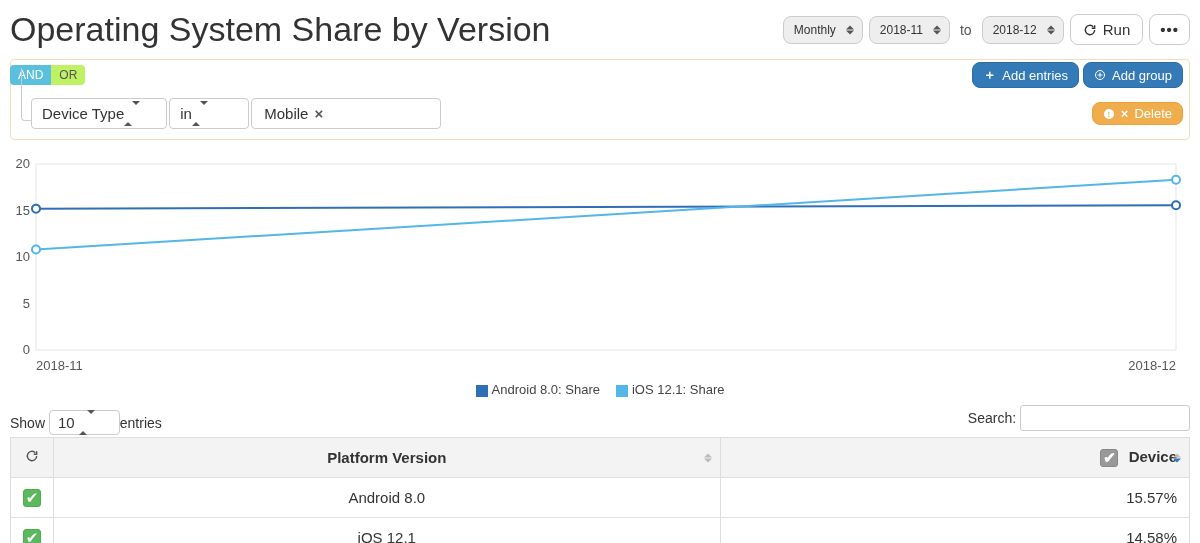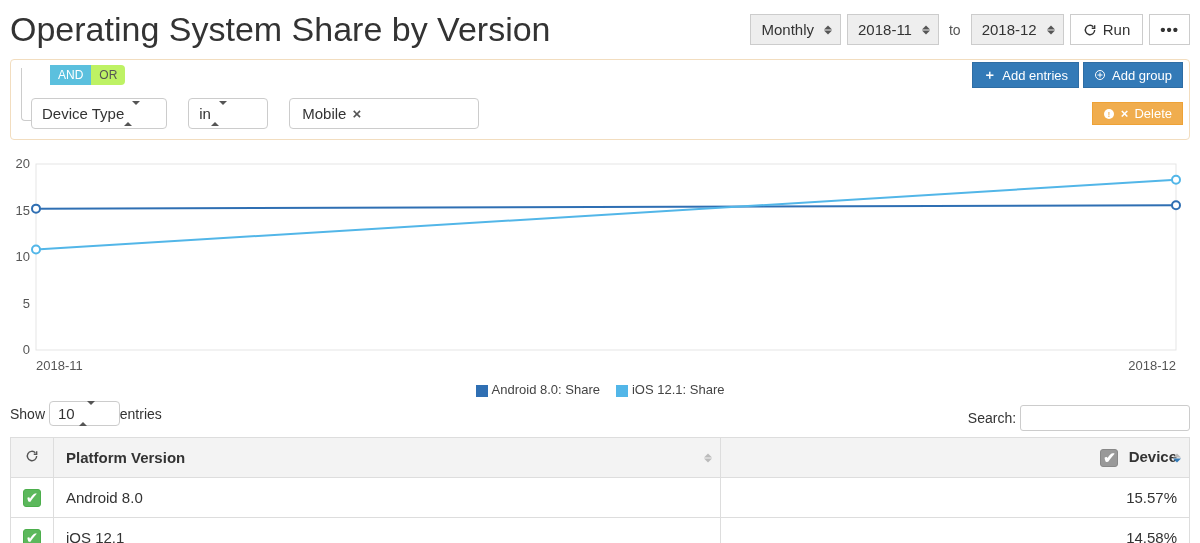--- a/index.html
+++ b/index.html
@@ -22,59 +22,59 @@
   h1 {
     font-weight: 300;
     font-size: 34px;
     margin: 0;
     color: #333;
   }
   .controls-right { display: flex; align-items: center; gap: 6px; }
   .select {
     background: #eee;
     border: 1px solid #ccc;
-    border-radius: 0;
+    border-radius: 8px;
     padding: 6px 26px 6px 10px;
-    font-size: 15px;
+    font-size: 12px;
     position: relative;
     display: inline-flex;
     align-items: center;
     cursor: pointer;
   }
   .select .caret-stack {
     position: absolute; right: 8px; top: 50%; transform: translateY(-50%);
     display: flex; flex-direction: column; gap: 1px;
   }
   .caret-stack .up { width:0; height:0; border-left:4px solid transparent; border-right:4px solid transparent; border-bottom:4px solid #555; }
   .caret-stack .down { width:0; height:0; border-left:4px solid transparent; border-right:4px solid transparent; border-top:4px solid #555; }
   .to-label { color:#555; padding: 0 4px; }
   .btn {
-    border: 1px solid #ccc; border-radius: 0; background: #fff;
+    border: 1px solid #ccc; border-radius: 8px; background: #fff;
     padding: 6px 12px; font-size: 15px; display: inline-flex; align-items: center; gap: 6px;
     cursor: pointer; color: #333;
   }
   .btn.icon-only { padding: 6px 10px; }
   .btn-sm { padding: 3px 10px; font-size: 13px; }
   .btn-primary { background:#337ab7; border-color:#2e6da4; color:#fff; }
   .btn-warn { background:#f0ad4e; border-color:#eea236; color:#fff; }
   .filter-bar {
     border:1px solid #f2ddbf; border-radius:4px; background:#fff;
     position:relative; margin-bottom:14px;
   }
   .filter-bar-top {
     display:flex; justify-content:space-between; align-items:center;
     padding: 2px 6px 0 0;
   }
   .andor {
-    display:flex; border-radius:4px; overflow:hidden; margin-left:-1px; margin-top:-1px;padding-left:40px;
+    display:flex; border-radius:4px; overflow:hidden; margin-left:-1px; margin-top:-1px;
   }
   .andor span { font-size:12px; padding:3px 8px; background:#bef264; color:#555; cursor:pointer;}
   .andor .active { background:#5bc0de; color:#fff; }
   .filter-row {
-    display:flex; align-items:center; gap:21px; padding:10px 6px 10px 20px;
+    display:flex; align-items:center; gap:2px; padding:10px 6px 10px 20px;
     position:relative;
   }
   .filter-row::before {
     content:""; position:absolute; left:10px; top:-20px; bottom:18px; width:10px;
     border-left:1px solid #ccc; border-bottom:1px solid #ccc; border-bottom-left-radius:4px;
   }
   .fsel {
     background:#fff; border:1px solid #ccc; border-radius:4px; padding:6px 26px 6px 10px; font-size:15px;
     position:relative; cursor:pointer; min-width:80px;
   }
@@ -85,24 +85,24 @@
   }
   .tag { background:#fff; border-radius:3px; padding:1px 4px; font-size:15px; display:flex; align-items:center; gap:6px; }
   .tag .x { cursor:pointer; font-weight:bold; color:#555; }
   .right-actions { display:flex; gap:4px; }
   .chart-wrap { position:relative; height:230px; }
   .chart-wrap svg { width:100%; height:100%; }
   .ytick { font-size:13px; fill:#555; text-anchor:end; }
   .xtick { font-size:13px; fill:#555; }
   .legend { display:flex; justify-content:center; gap:16px; font-size:13px; color:#444; margin-top:-2px; }
   .legend .swatch { width:12px; height:12px; display:inline-block; border:1px solid; margin-right:4px; vertical-align:middle; }
-  .table-ctrl { display:flex; justify-content:space-between; align-items:flex-start; margin-top:8px; }
+  .table-ctrl { display:flex; justify-content:space-between; align-items:flex-end; margin-top:8px; }
   .search-input { border:1px solid #ccc; border-radius:3px; padding:4px 8px; width:170px; font-size:14px; }
   table { width:100%; border-collapse:collapse; margin-top:6px; }
-  th, td { border:1px solid #ddd; padding:10px 12px; text-align:left; font-size:15px; }
+  th, td { border:1px solid #ddd; padding:10px 12px; text-align:center; font-size:15px; }
   thead th { background:#f3f3f3; font-weight:600; position:relative; }
   td.num, th.num { text-align:right; }
   .checkbox {
     display:inline-flex; width:18px; height:18px; border:1px solid #bbb; border-radius:3px;
     align-items:center; justify-content:center; vertical-align:middle;
   }
   .checkbox.checked { background:#5cb85c; border-color:#4cae4c; color:#fff; }
   th .sort-ind { position:absolute; right:8px; top:50%; transform:translateY(-50%); display:flex; flex-direction:column; gap:1px;}
   th .sort-ind .t { width:0;height:0;border-left:4px solid transparent;border-right:4px solid transparent;border-bottom:4px solid #bbb;}
   th .sort-ind .b { width:0;height:0;border-left:4px solid transparent;border-right:4px solid transparent;border-top:4px solid #bbb;}

